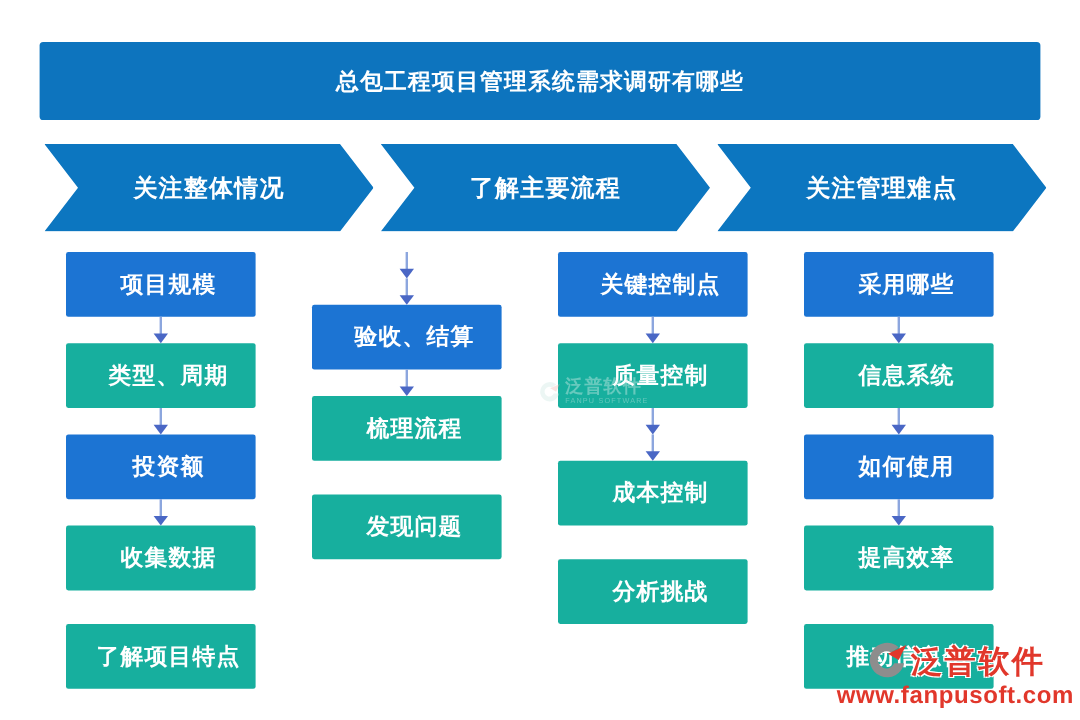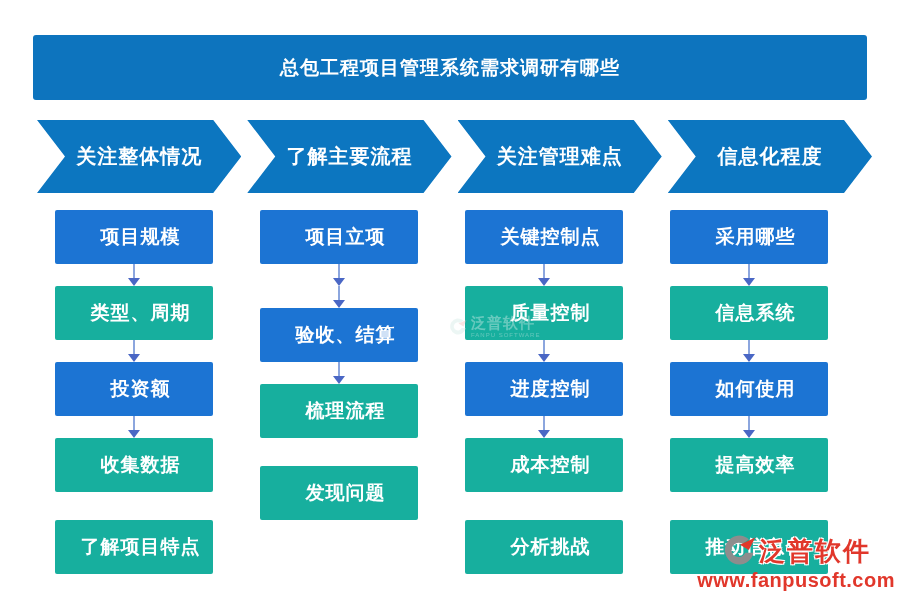--- a/index.html
+++ b/index.html
@@ -105,56 +105,51 @@
 <div class="stages">
   <div class="stage">
     <span>关注整体情况</span>
   </div>
   <div class="stage">
     <span>了解主要流程</span>
   </div>
   <div class="stage">
     <span>关注管理难点</span>
   </div>
-  <div class="stage">
-    <span>信息化程度</span>
-  </div>
 </div>
 
 <div class="cols">
 
   <div class="col">
     <div class="fbox blue">项目规模</div>
     <div class="connector"></div>
     <div class="fbox green">类型、周期</div>
     <div class="connector"></div>
     <div class="fbox blue">投资额</div>
     <div class="connector"></div>
     <div class="fbox green">收集数据</div>
     <div class="spacer"></div>
     <div class="fbox green">了解项目特点</div>
   </div>
 
   <div class="col">
-    <div class="fbox blue">项目立项</div>
     <div class="connector"></div>
     <div class="connector"></div>
     <div class="fbox blue">验收、结算</div>
     <div class="connector"></div>
     <div class="fbox green">梳理流程</div>
     <div class="spacer"></div>
     <div class="fbox green">发现问题</div>
   </div>
 
   <div class="col">
     <div class="fbox blue">关键控制点</div>
     <div class="connector"></div>
     <div class="fbox green">质量控制</div>
     <div class="connector"></div>
-    <div class="fbox blue">进度控制</div>
     <div class="connector"></div>
     <div class="fbox green">成本控制</div>
     <div class="spacer"></div>
     <div class="fbox green">分析挑战</div>
   </div>
 
   <div class="col">
     <div class="fbox blue">采用哪些</div>
     <div class="connector"></div>
     <div class="fbox green">信息系统</div>

